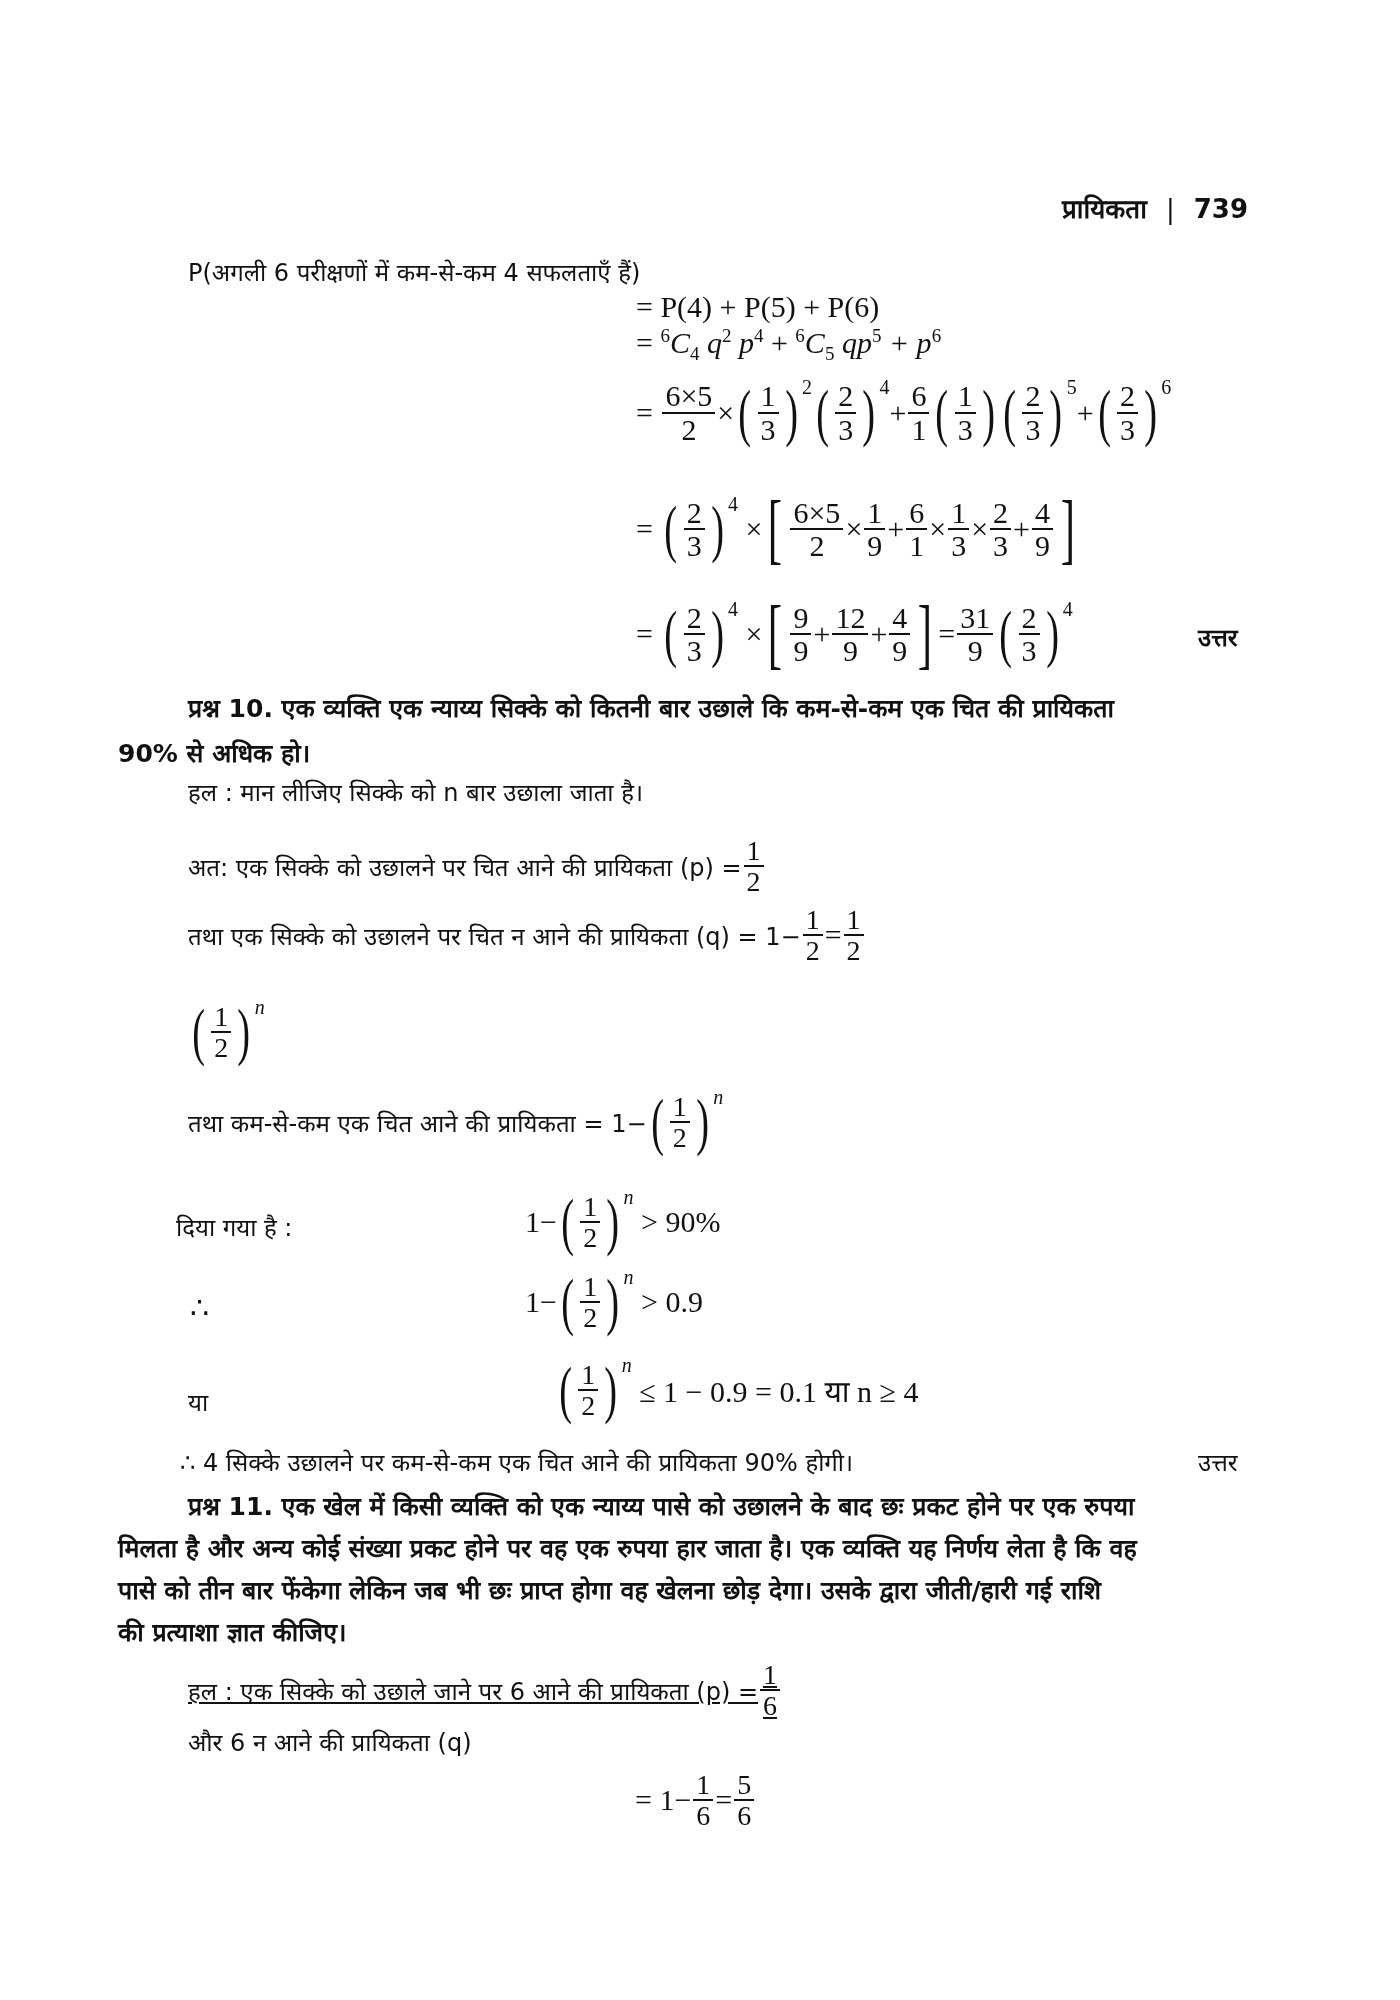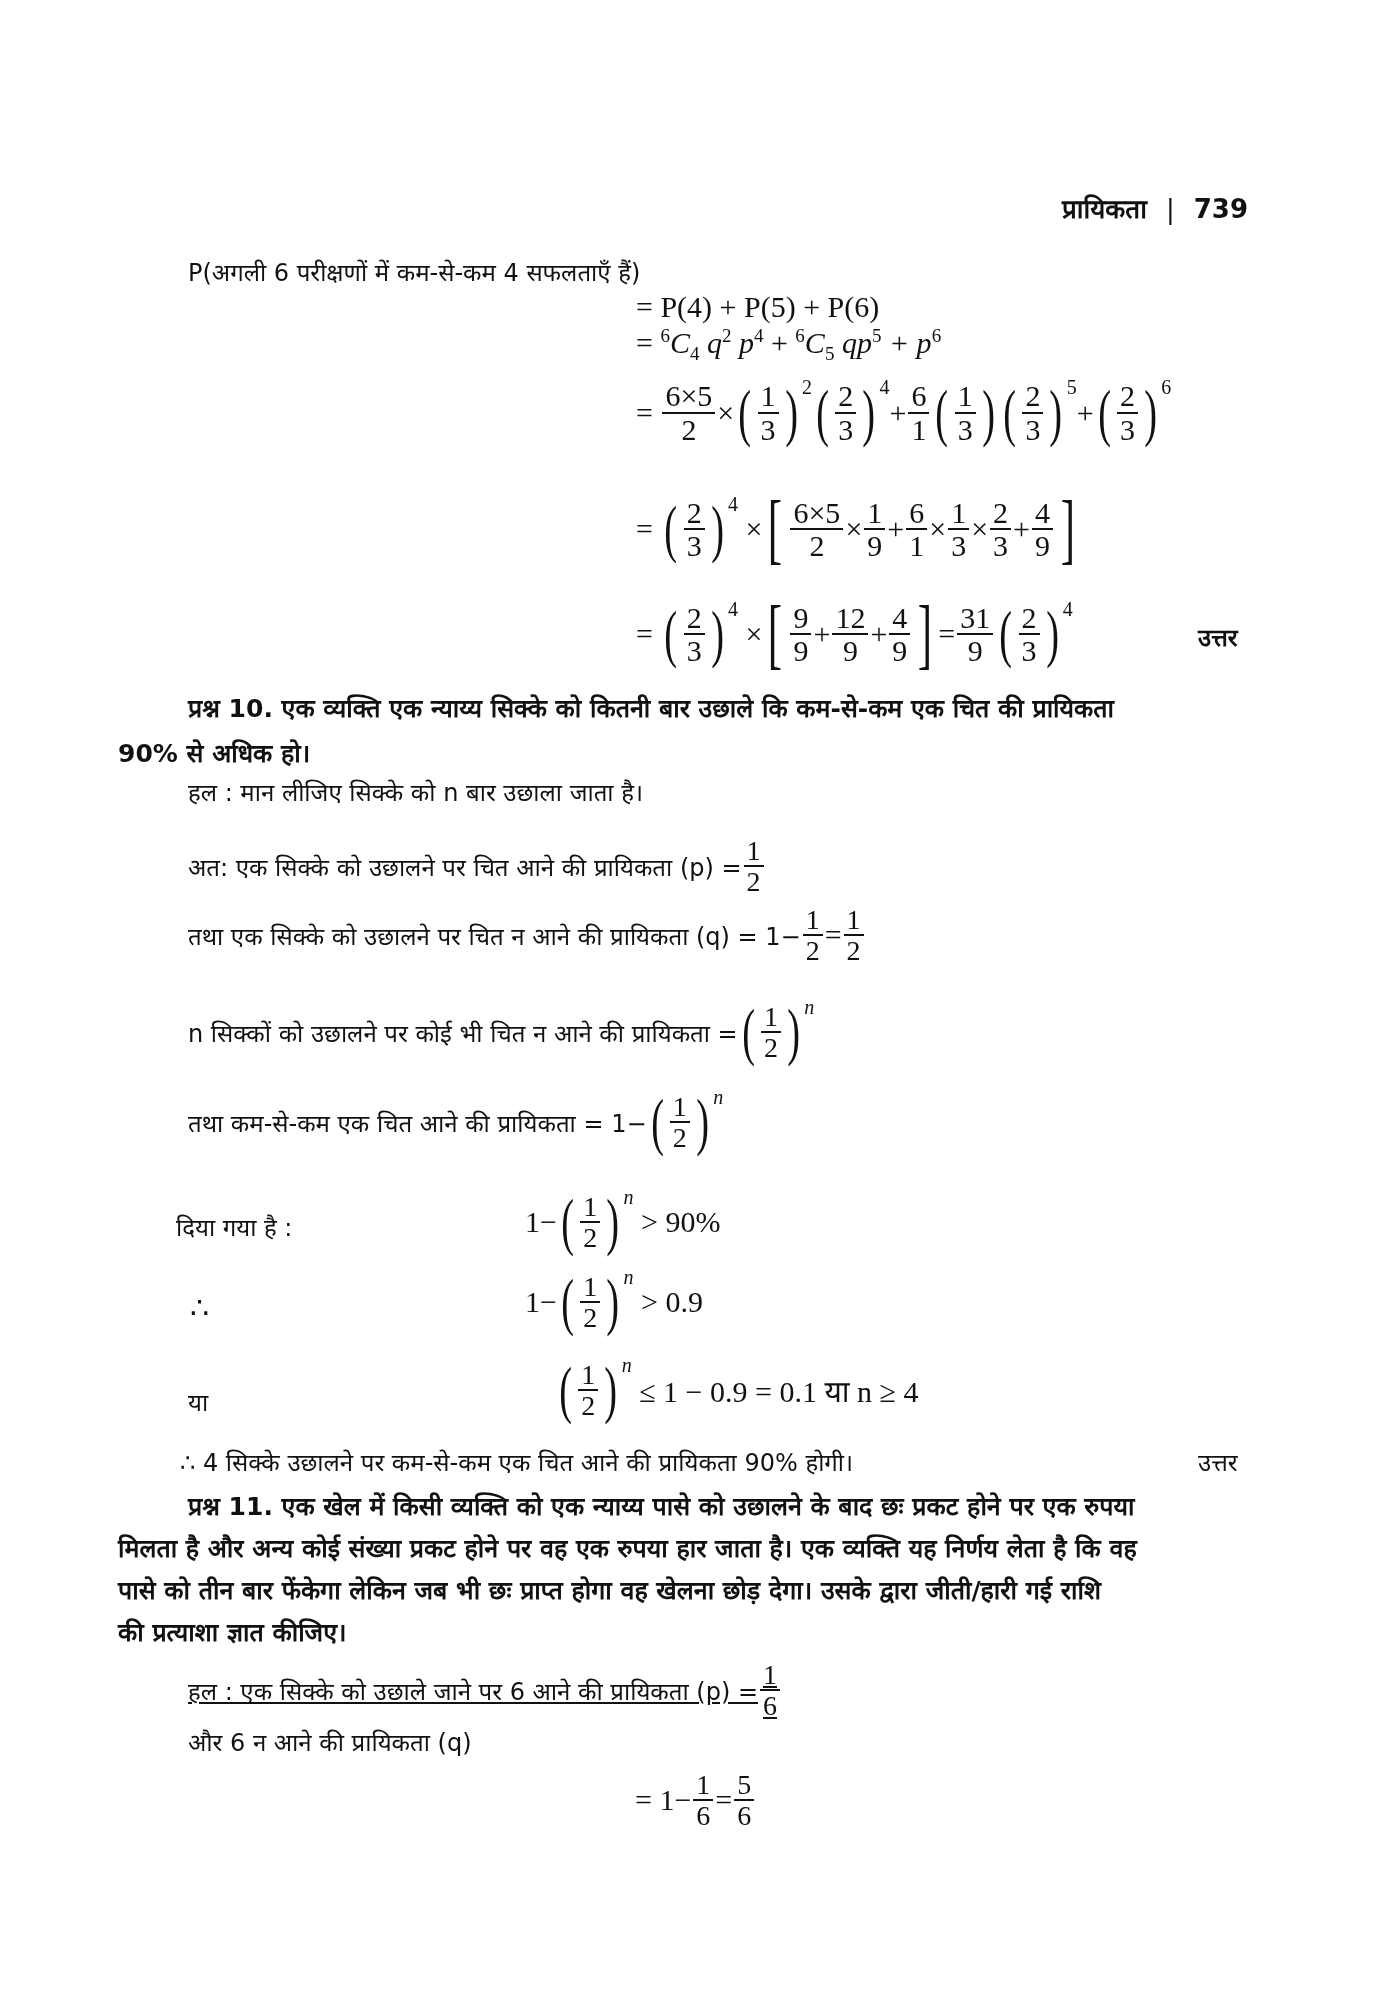--- a/index.html
+++ b/index.html
@@ -210,21 +210,20 @@
       <span class="d">2</span>
     </span>
   <span class="math">=</span>
   <span class="math frac" style="font-size:28px;">
       <span class="n">1</span>
       <span class="d">2</span>
     </span>
 </div>
 
 <div class="abs txt hi row" style="left:188px; top:1000px;">
-  <span>n सिक्कों को उछालने पर कोई भी चित न आने की प्रायिकता =</span>
   <span class="math paren">
       <span class="p">(</span>
       <span class="frac" style="font-size:28px;">
         <span class="n">1</span>
         <span class="d">2</span>
       </span>
       <span class="p">)</span>
       <sup class="i">n</sup>
     </span>
 </div>

